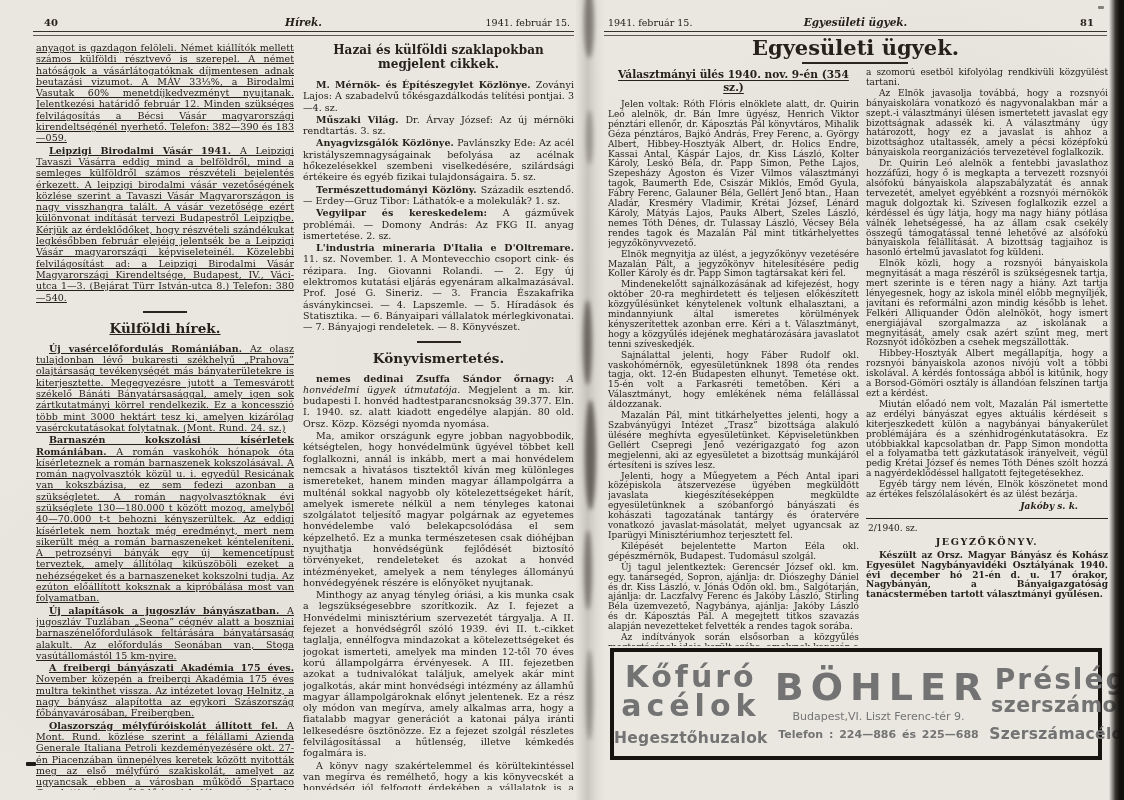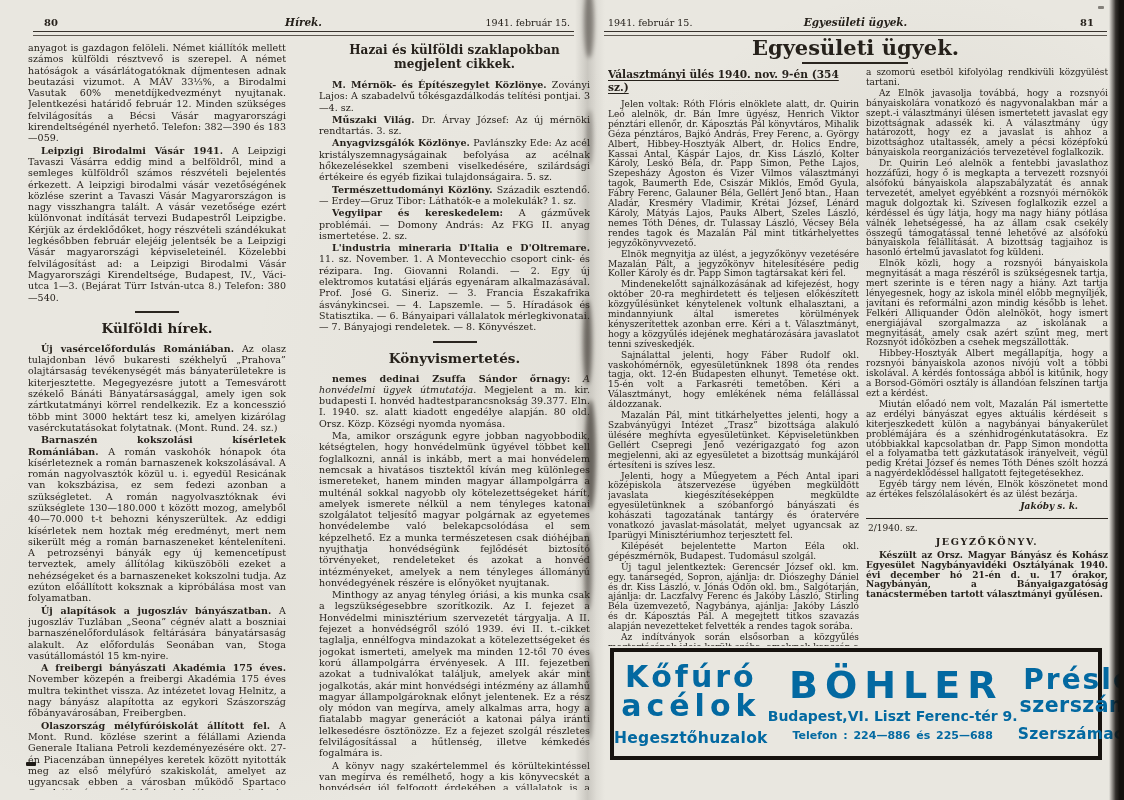--- a/index.html
+++ b/index.html
@@ -24,78 +24,78 @@
   .it-p{text-indent:13px;margin-top:1px;}
   .it-cont{text-indent:0;}
   .it-boldp{font-weight:700;text-indent:13px;}
   .lead{font-weight:700;}
   .ital{font-style:italic;}
   .it-head{font-weight:700;text-align:center;text-indent:0;font-size:13.5px;line-height:15px;margin:8px 0 7px;}
   .it-subhead{font-weight:700;text-align:center;text-indent:0;font-size:12px;line-height:14px;margin:1px 6px 8px;}
   .it-rule{width:44px;height:0;border-top:2.6px solid #2a251f;margin:8px auto 8px;}
   .it-hr{height:0;border-top:1.6px solid #2a251f;margin:6px 0 5px;}
   .it-sig{text-align:right;font-style:italic;font-weight:700;padding-right:30px;margin-top:2px;}
-  .it-mtitle{text-align:left;font-weight:700;font-size:10.6px;line-height:13px;margin:0 0 6px;
+  .it-mtitle{text-align:center;font-weight:700;font-size:10.6px;line-height:13px;margin:0 0 6px;
              text-decoration:underline;text-underline-offset:2px;}
   .it-label{text-indent:2px;margin-top:3px;}
   .it-center{text-align:center;font-weight:700;letter-spacing:1.6px;font-size:9.6px;margin:3px 0 4px;}
   
   #rp-main-title{left:604px;top:35px;width:503px;text-align:center;font-size:21px;font-weight:700;}
   #rp-title-underline{left:802px;top:62px;width:106px;height:2px;background:#2a251f;}
   
   #gutter{left:575px;top:0;width:30px;height:800px;
           background:linear-gradient(to right, rgba(35,30,24,0) 0%, rgba(35,30,24,0.16) 42%, rgba(35,30,24,0.05) 72%, rgba(35,30,24,0) 100%);}
   .blob{position:absolute;background:#241e18;border-radius:50%;filter:blur(2px);}
   #edge-right{right:0;top:0;width:15px;height:800px;
           background:linear-gradient(to right, rgba(18,15,12,0), rgba(18,15,12,0.85) 45%, #12100d 72%);}
   .speck{position:absolute;background:#1d1914;border-radius:1px;}
   
   #ad{left:610px;top:648px;width:492px;height:112px;border:4.5px solid #17130f;box-sizing:border-box;
-      display:flex;align-items:stretch;font-family:"DejaVu Sans","Liberation Sans",sans-serif;color:#0369a1;}
+      display:flex;align-items:stretch;font-family:"DejaVu Sans","Liberation Sans",sans-serif;color:#737373;}
   .ad-cell{display:flex;flex-direction:column;align-items:center;justify-content:center;}
   #ad-left{flex:0 0 28%;}
   #ad-center{flex:0 0 44%;text-align:center;}
   #ad-right{flex:0 0 28%;}
   .ad-big1{font-size:30px;font-weight:700;line-height:29px;letter-spacing:3px;}
   .ad-big2{font-size:30px;font-weight:700;line-height:29px;letter-spacing:5px;}
   .ad-sub{font-size:15.5px;font-weight:700;margin-top:9px;letter-spacing:0.3px;}
   .ad-brand{font-size:38px;font-weight:700;letter-spacing:7px;line-height:38px;padding-left:7px;}
-  .ad-addr{font-size:14px;font-weight:700;margin-top:4px;white-space:nowrap;}
+  .ad-addr{font-size:11px;font-weight:400;margin-top:4px;white-space:nowrap;}
   .ad-phone{font-size:11px;font-weight:700;margin-top:5px;white-space:nowrap;word-spacing:2px;}
   .ad-r1{font-size:28px;font-weight:700;line-height:28px;letter-spacing:2px;}
   .ad-r2{font-size:20.5px;font-weight:700;line-height:22px;letter-spacing:0.5px;}
 </style>
 </head>
 <body>
 
-<div class="abs hdr-num" style="left:44px;top:17px;">80</div>
+<div class="abs hdr-num" style="left:44px;top:17px;">40</div>
 <div class="abs hdr-title" style="left:33px;top:16px;width:541px;">Hírek.</div>
 <div class="abs hdr-date" style="left:33px;top:17px;width:537px;">1941. február 15.</div>
 <div class="abs dbl-rule" style="left:33px;top:31px;width:541px;"></div>
 
 <div class="abs hdr-date" style="left:608px;top:17px;width:130px;text-align:left;">1941. február 15.</div>
 <div class="abs hdr-title" style="left:604px;top:16px;width:503px;">Egyesületi ügyek.</div>
 <div class="abs hdr-num" style="left:1080px;top:17px;">81</div>
 <div class="abs dbl-rule" style="left:604px;top:31px;width:503px;"></div>
 
 <div class="abs" id="rp-main-title">Egyesületi ügyek.</div>
 <div class="abs" id="rp-title-underline"></div>
 
-<div class="col lp-body" style="left:28px;top:42px;width:258px;height:748px;">
+<div class="col lp-body" style="left:36px;top:42px;width:258px;height:748px;text-decoration:underline;">
     <div class="it-cont"><span>anyagot is gazdagon felöleli. Német kiállítók mellett számos külföldi résztvevő is szerepel. A német hatóságok a vásárlátogatóknak díjmentesen adnak beutazási vizumot. A MÁV 33⅓%, a Birodalmi Vasutak 60% menetdíjkedvezményt nyujtanak. Jelentkezési határidő február 12. Minden szükséges felvilágosítás a Bécsi Vásár magyarországi kirendeltségénél nyerhető. Telefon: 382—390 és 183—059.</span></div>
     <div class="it-p"><span class="lead">Leipzigi Birodalmi Vásár 1941. </span><span>A Leipzigi Tavaszi Vásárra eddig mind a belföldről, mind a semleges külföldről számos részvételi bejelentés érkezett. A leipzigi birodalmi vásár vezetőségének közlése szerint a Tavaszi Vásár Magyarországon is nagy visszhangra talált. A vásár vezetősége ezért különvonat indítását tervezi Budapestről Leipzigbe. Kérjük az érdeklődőket, hogy részvételi szándékukat legkésőbben február elejéig jelentsék be a Leipzigi Vásár magyarországi képviseleteinél. Közelebbi felvilágosítást ad: a Leipzigi Birodalmi Vásár Magyarországi Kirendeltsége, Budapest, IV., Váci-utca 1—3. (Bejárat Türr István-utca 8.) Telefon: 380—540.</span></div>
     <div class="it-rule"></div>
     <div class="it-head"><span>Külföldi hírek.</span></div>
     <div class="it-p"><span class="lead">Új vasércelőfordulás Romániában. </span><span>Az olasz tulajdonban lévő bukaresti székhelyű „Prahova” olajtársaság tevékenységét más bányaterületekre is kiterjesztette. Megegyezésre jutott a Temesvárott székelő Bánáti Bányatársasággal, amely igen sok zártkutatmányi körrel rendelkezik. Ez a koncesszió több mint 3000 hektárt tesz ki, amelyen kizárólag vasérckutatásokat folytatnak. (Mont. Rund. 24. sz.)</span></div>
     <div class="it-p"><span class="lead">Barnaszén kokszolási kísérletek Romániában. </span><span>A román vaskohók hónapok óta kísérleteznek a román barnaszenek kokszolásával. A román nagyolvasztók közül u. i. egyedül Resicának van kokszbázisa, ez sem fedezi azonban a szükségletet. A román nagyolvasztóknak évi szükséglete 130—180.000 t között mozog, amelyből 40—70.000 t-t behozni kényszerültek. Az eddigi kísérletek nem hoztak még eredményt, mert nem sikerült még a román barnaszeneket kénteleníteni. A petrozsényi bányák egy új kemencetípust terveztek, amely állítólag kiküszöböli ezeket a nehézségeket és a barnaszeneket kokszolni tudja. Az ezúton előállított koksznak a kipróbálása most van folyamatban.</span></div>
     <div class="it-p"><span class="lead">Új alapítások a jugoszláv bányászatban. </span><span>A jugoszláv Tuzlában „Seona” cégnév alatt a boszniai barnaszénelőfordulások feltárására bányatársaság alakult. Az előfordulás Seonában van, Stoga vasútállomástól 15 km-nyire.</span></div>
     <div class="it-p"><span class="lead">A freibergi bányászati Akadémia 175 éves. </span><span>November közepén a freibergi Akadémia 175 éves multra tekinthet vissza. Az intézetet lovag Helnitz, a nagy bányász alapította az egykori Szászország főbányavárosában, Freibergben.</span></div>
     <div class="it-p"><span class="lead">Olaszország mélyfúróiskolát állított fel. </span><span>A Mont. Rund. közlése szerint a félállami Azienda Generale Italiana Petroli kezdeményezésére okt. 27-én Piacenzában ünnepélyes keretek között nyitották meg az első mélyfúró szakiskolát, amelyet az ugyancsak ebben a városban működő Spartaco Copelotti néven működő ipariskolához csatoltak. Az iskolának furótechnikai segéderők és szakemberek nevelése a célja. A fölvételi létszámot egyelőre 40 főre korlátozták, amelyből tizet üzemi asszisztensnek, harmincat pedig furómesternek fognak kiképezni. Az iskolának a kereteit a közeljövőben bővíteni akarják.</span></div>
   </div>
-<div class="col lp-body" style="left:303px;top:42px;width:271px;height:748px;margin-left:16px;">
+<div class="col lp-body" style="left:303px;top:42px;width:271px;height:748px;">
     <div class="it-subhead"><span>Hazai és külföldi szaklapokban megjelent cikkek.</span></div>
     <div class="it-p"><span class="lead">M. Mérnök- és Építészegylet Közlönye. </span><span>Zoványi Lajos: A szabadelvű tőkésgazdálkodás telítési pontjai. 3—4. sz.</span></div>
     <div class="it-p"><span class="lead">Műszaki Világ. </span><span>Dr. Árvay József: Az új mérnöki rendtartás. 3. sz.</span></div>
     <div class="it-p"><span class="lead">Anyagvizsgálók Közlönye. </span><span>Pavlánszky Ede: Az acél kristályszemnagyságainak befolyása az acélnak hőkezelésekkel szembeni viselkedésére, szilárdsági értékeire és egyéb fizikai tulajdonságaira. 5. sz.</span></div>
     <div class="it-p"><span class="lead">Természettudományi Közlöny. </span><span>Századik esztendő. — Erdey—Gruz Tibor: Láthatók-e a molekulák? 1. sz.</span></div>
     <div class="it-p"><span class="lead">Vegyiipar és kereskedelem: </span><span>A gázművek problémái. — Domony András: Az FKG II. anyag ismertetése. 2. sz.</span></div>
     <div class="it-p"><span class="lead">L'industria mineraria D'Italia e D'Oltremare. </span><span>11. sz. November. 1. A Montevecchio csoport cink- és rézipara. Ing. Giovanni Rolandi. — 2. Egy új elektromos kutatási eljárás egyenáram alkalmazásával. Prof. José G. Sineriz. — 3. Francia Északafrika ásványkincsei. — 4. Lapszemle. — 5. Híradások és Statisztika. — 6. Bányaipari vállalatok mérlegkivonatai. — 7. Bányajogi rendeletek. — 8. Könyvészet.</span></div>
     <div class="it-rule"></div>
     <div class="it-head"><span>Könyvismertetés.</span></div>
     <div class="it-p"><span class="lead">nemes dedinai Zsuffa Sándor őrnagy: </span><span class="ital">A honvédelmi ügyek útmutatója. </span><span>Megjelent a m. kir. budapesti I. honvéd hadtestparancsnokság 39.377. Eln. I. 1940. sz. alatt kiadott engedélye alapján. 80 old. Orsz. Közp. Községi nyomda nyomása.</span></div>

